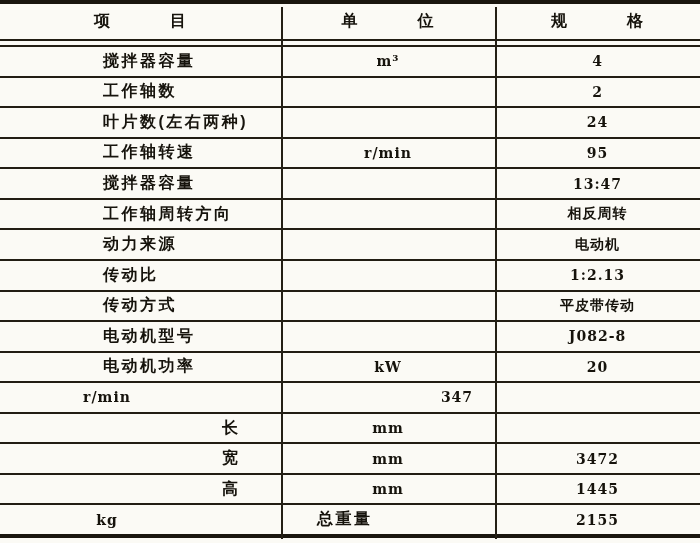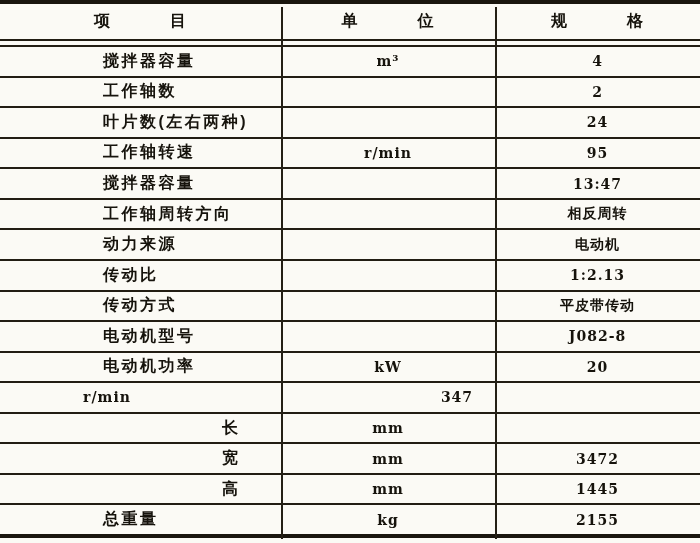--- a/index.html
+++ b/index.html
@@ -277,26 +277,26 @@
       <span class="item-sub">高</span>
     </div>
     <div class="cell c2">
       <span class="val">mm</span>
     </div>
     <div class="cell c3">
       <span class="val">1445</span>
     </div>
   </div>
         <div class="row">
+    <div class="cell c2">
+      <span class="val">kg</span>
+    </div>
     <div class="cell c1">
       <span class="item-label val-cn">总重量</span>
       <span class="item-sub"></span>
-    </div>
-    <div class="cell c2">
-      <span class="val">kg</span>
     </div>
     <div class="cell c3">
       <span class="val">2155</span>
     </div>
   </div>
       </div>
 
     <div class="vline v1"></div>
     <div class="vline v2"></div>
   </div>

